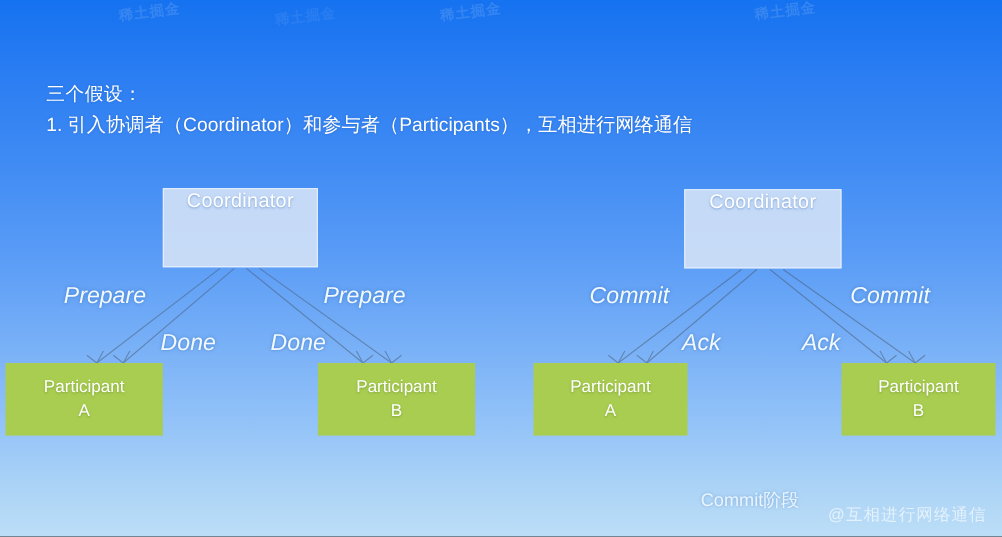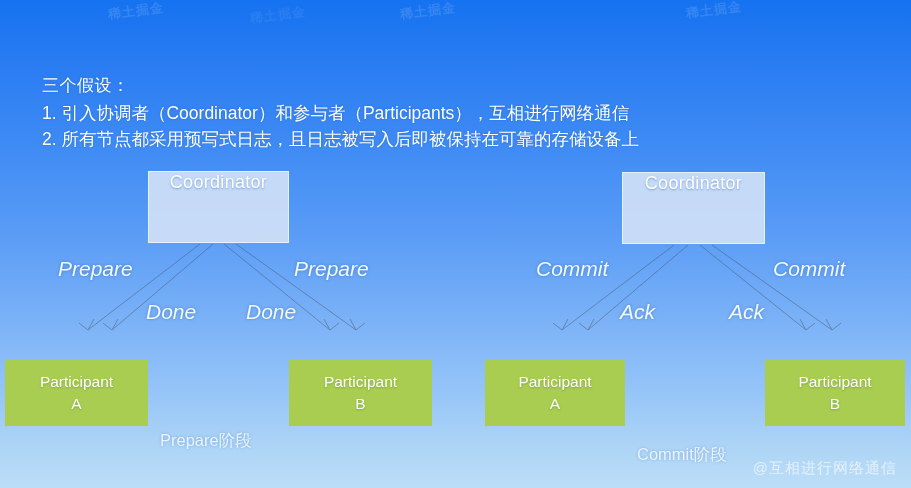--- a/index.html
+++ b/index.html
@@ -77,21 +77,20 @@
     background: #a9cd50;
     box-sizing: border-box;
     display: flex;
     flex-direction: column;
     align-items: center;
     justify-content: center;
     color: #ffffff;
     font-size: 15.5px;
     line-height: 22px;
     text-shadow: 0 1px 2px rgba(90,130,40,0.5);
-    margin-top: 30px;
   }
   .participant .pname { display: block; }
   .participant .pid { display: block; }
 
   .edge-label {
     position: absolute;
     color: #f2f9ff;
     font-size: 21px;
     white-space: nowrap;
     text-shadow: 0 0 3px rgba(30,90,170,0.55);
@@ -130,21 +129,20 @@
 <div id="slide">
 
   <div class="bg-wm" style="left:108px; top:2px;">稀土掘金</div>
   <div class="bg-wm" style="left:400px; top:2px;">稀土掘金</div>
   <div class="bg-wm" style="left:686px; top:1px;">稀土掘金</div>
   <div class="bg-wm" style="left:250px; top:6px; opacity:0.55;">稀土掘金</div>
 
   <div class="header">
     <div class="line title">三个假设：</div>
     <div class="line">1. 引入协调者（Coordinator）和参与者（Participants），互相进行网络通信</div>
-    <div class="line">2. 所有节点都采用预写式日志，且日志被写入后即被保持在可靠的存储设备上</div>
   </div>
 
   <svg class="wires" viewBox="0 0 911 488">
     <g stroke="#4a5f7a" stroke-width="1" fill="none" opacity="0.55">
 
       <path d="M200,244 L88,330"></path>
       <path d="M213,244 L112,330"></path>
       <path d="M224,244 L330,330"></path>
       <path d="M236,244 L356,330"></path>
 
@@ -176,21 +174,20 @@
   <div class="participant" style="left:289px; top:330px; width:143px; height:66px;">
     <span class="pname">Participant</span>
     <span class="pid">B</span>
   </div>
 
   <div class="edge-label" style="left:58px;  top:257px;">Prepare</div>
   <div class="edge-label" style="left:146px; top:300px;">Done</div>
   <div class="edge-label" style="left:246px; top:300px;">Done</div>
   <div class="edge-label" style="left:294px; top:257px;">Prepare</div>
 
-  <div class="phase-label" style="left:160px; top:430px;">Prepare阶段</div>
 
   <div class="coordinator" style="left:622px; top:172px; width:143px; height:72px;">
     <span>Coordinator</span>
   </div>
 
   <div class="participant" style="left:485px; top:330px; width:140px; height:66px;">
     <span class="pname">Participant</span>
     <span class="pid">A</span>
   </div>
 

